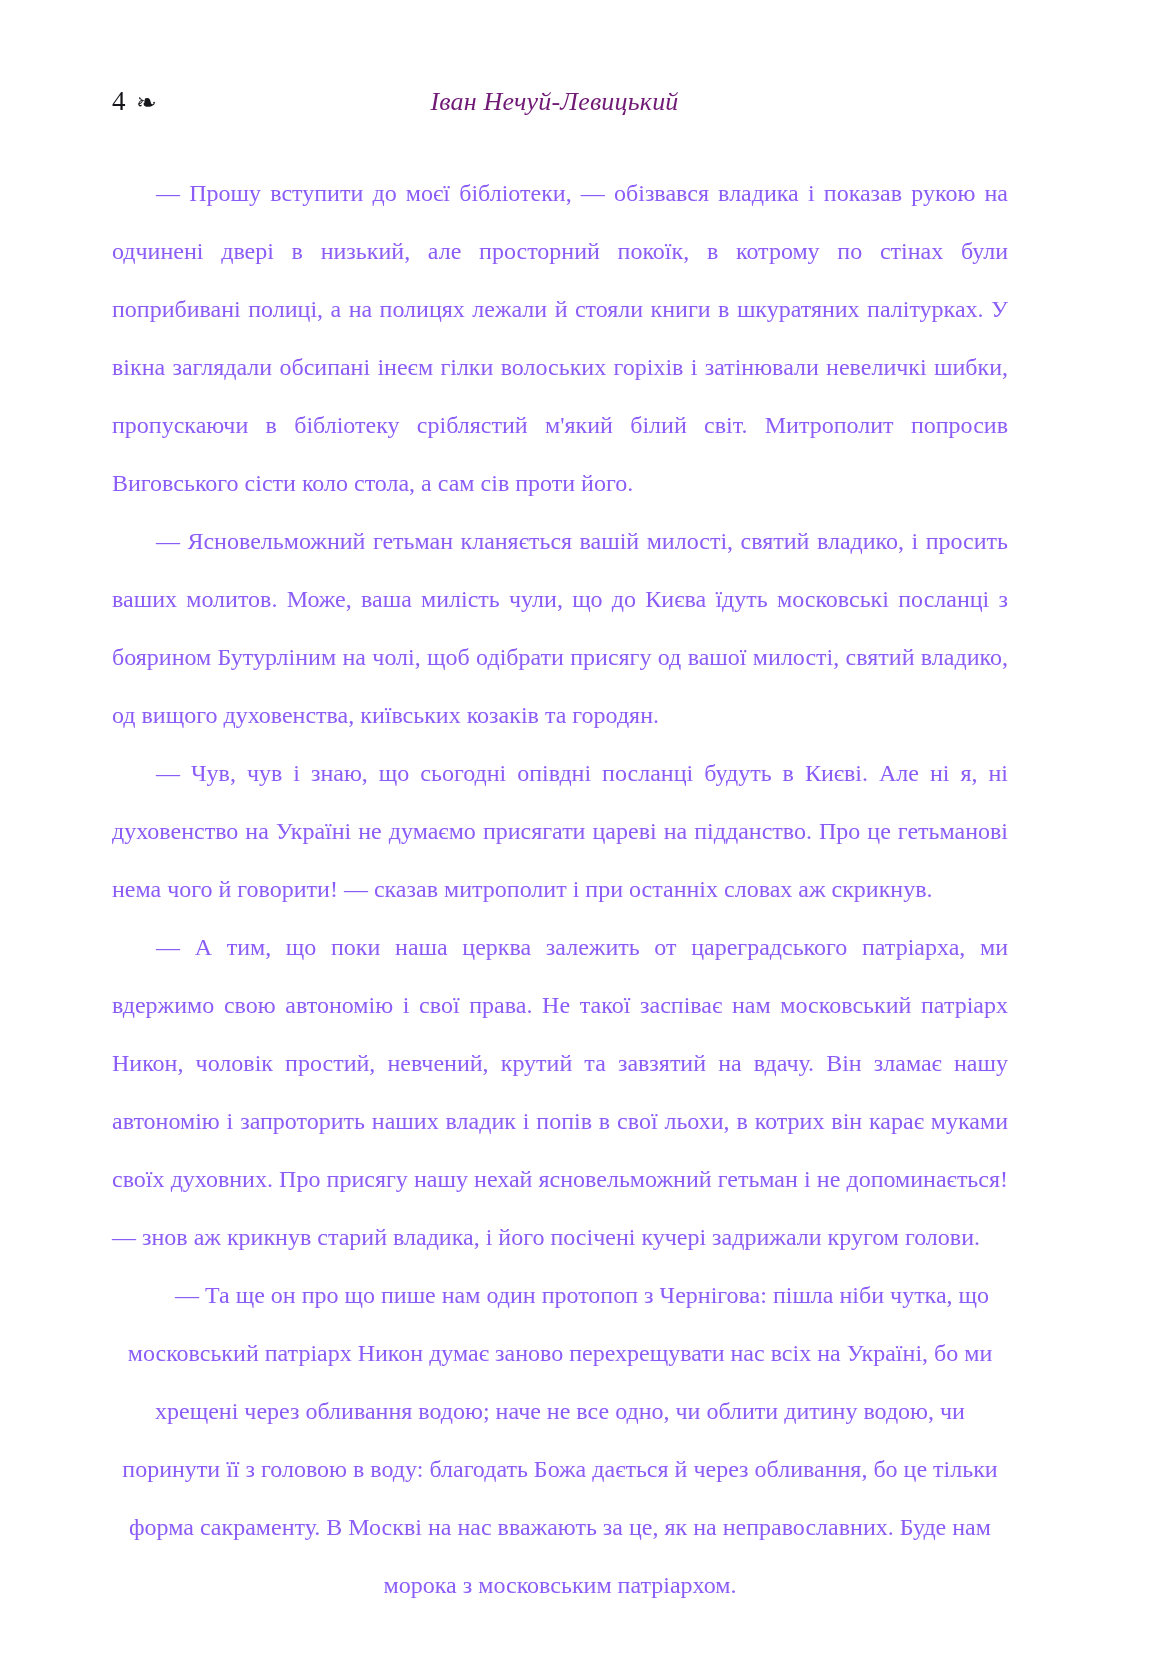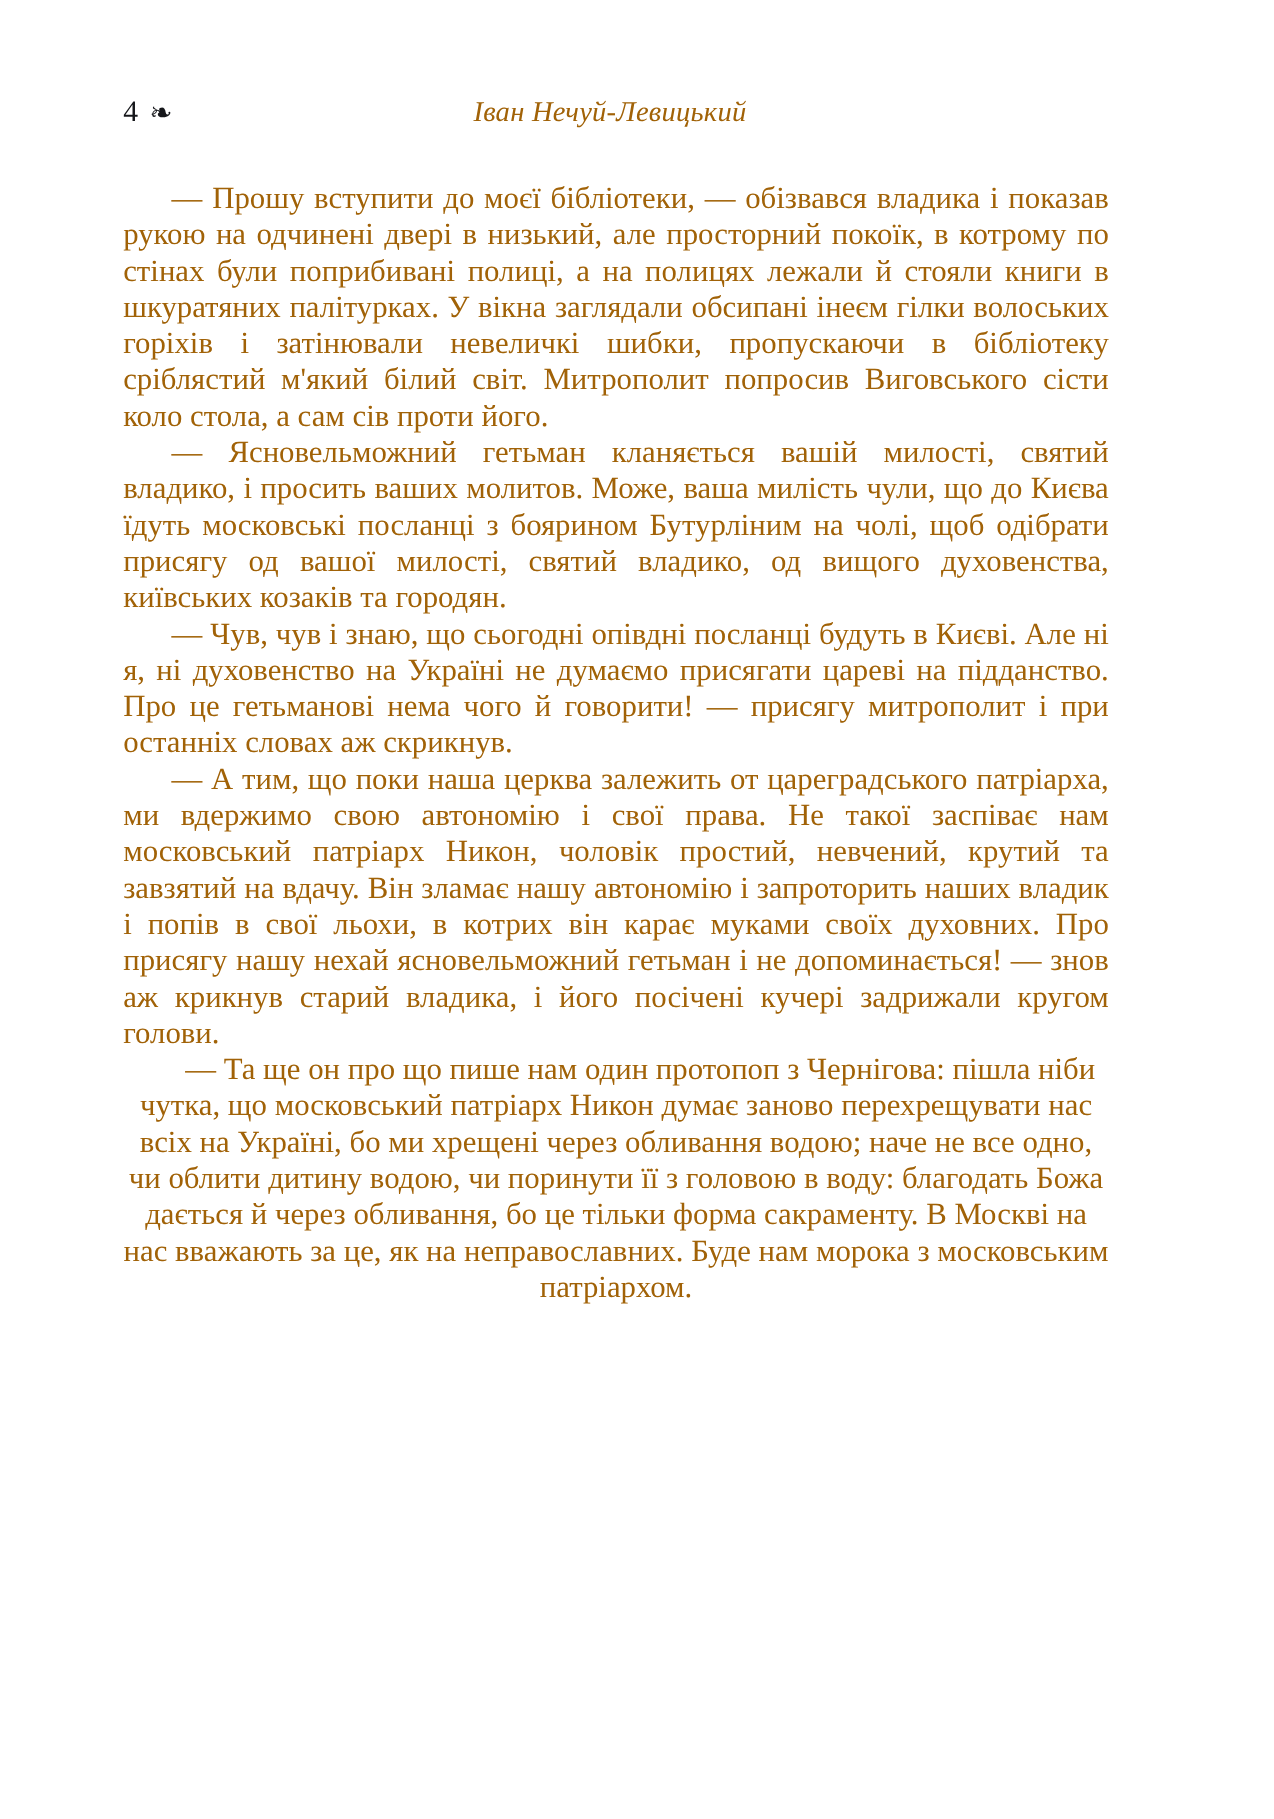--- a/index.html
+++ b/index.html
@@ -39,29 +39,29 @@
     color: #15161a;
     line-height: 1;
     position: relative;
     top: 1px;
   }
   .head-title {
     flex: 1;
     text-align: center;
     font-style: italic;
     font-size: 26px;
-    color: #a16207;
+    color: #701a75;
     letter-spacing: 0.2px;
     padding-right: 56px;
   }
   .body-text {
     font-family: "Liberation Serif", "DejaVu Serif", serif;
-    font-size: 28px;
-    line-height: 33px;
-    color: #a16207;
+    font-size: 24px;
+    line-height: 58px;
+    color: #8b5cf6;
     text-align: justify;
     text-justify: inter-word;
     hyphens: manual;
   }
   .body-text p {
     margin: 0;
     text-indent: 44px;
   }
   .body-text p.last {
     text-align: center;
@@ -75,19 +75,19 @@
 
     <div class="running-head">
       <span class="folio">4</span>
       <span class="folio-orn">❧</span>
       <span class="head-title">Іван Нечуй-Левицький</span>
     </div>
 
     <div class="body-text">
       <p>— Прошу вступити до моєї бібліотеки, — обізвався владика і показав рукою на одчинені двері в низький, але просторний покоїк, в котрому по стінах були поприбивані полиці, а на полицях лежали й стояли книги в шкуратяних палітурках. У вікна заглядали обсипані інеєм гілки волоських горіхів і затінювали невеличкі шибки, пропускаючи в бібліотеку сріблястий м'який білий світ. Митрополит попросив Виговського сісти коло стола, а сам сів проти його.</p>
       <p>— Ясновельможний гетьман кланяється вашій милості, святий владико, і просить ваших молитов. Може, ваша милість чули, що до Києва їдуть московські посланці з боярином Бутурліним на чолі, щоб одібрати присягу од вашої милості, святий владико, од вищого духовенства, київських козаків та городян.</p>
-      <p>— Чув, чув і знаю, що сьогодні опівдні посланці будуть в Києві. Але ні я, ні духовенство на Україні не думаємо присягати цареві на підданство. Про це гетьманові нема чого й говорити! — присягу митрополит і при останніх словах аж скрикнув.</p>
+      <p>— Чув, чув і знаю, що сьогодні опівдні посланці будуть в Києві. Але ні я, ні духовенство на Україні не думаємо присягати цареві на підданство. Про це гетьманові нема чого й говорити! — сказав митрополит і при останніх словах аж скрикнув.</p>
       <p>— А тим, що поки наша церква залежить от цареградського патріарха, ми вдержимо свою автономію і свої права. Не такої заспіває нам московський патріарх Никон, чоловік простий, невчений, крутий та завзятий на вдачу. Він зламає нашу автономію і запроторить наших владик і попів в свої льохи, в котрих він карає муками своїх духовних. Про присягу нашу нехай ясновельможний гетьман і не допоминається! — знов аж крикнув старий владика, і його посічені кучері задрижали кругом голови.</p>
       <p class="last">— Та ще он про що пише нам один протопоп з Чернігова: пішла ніби чутка, що московський патріарх Никон думає заново перехрещувати нас всіх на Україні, бо ми хрещені через обливання водою; наче не все одно, чи облити дитину водою, чи поринути її з головою в воду: благодать Божа дається й через обливання, бо це тільки форма сакраменту. В Москві на нас вважають за це, як на неправославних. Буде нам морока з московським патріархом.</p>
     </div>
 
   </div>
 </div>
 
 </body></html>

